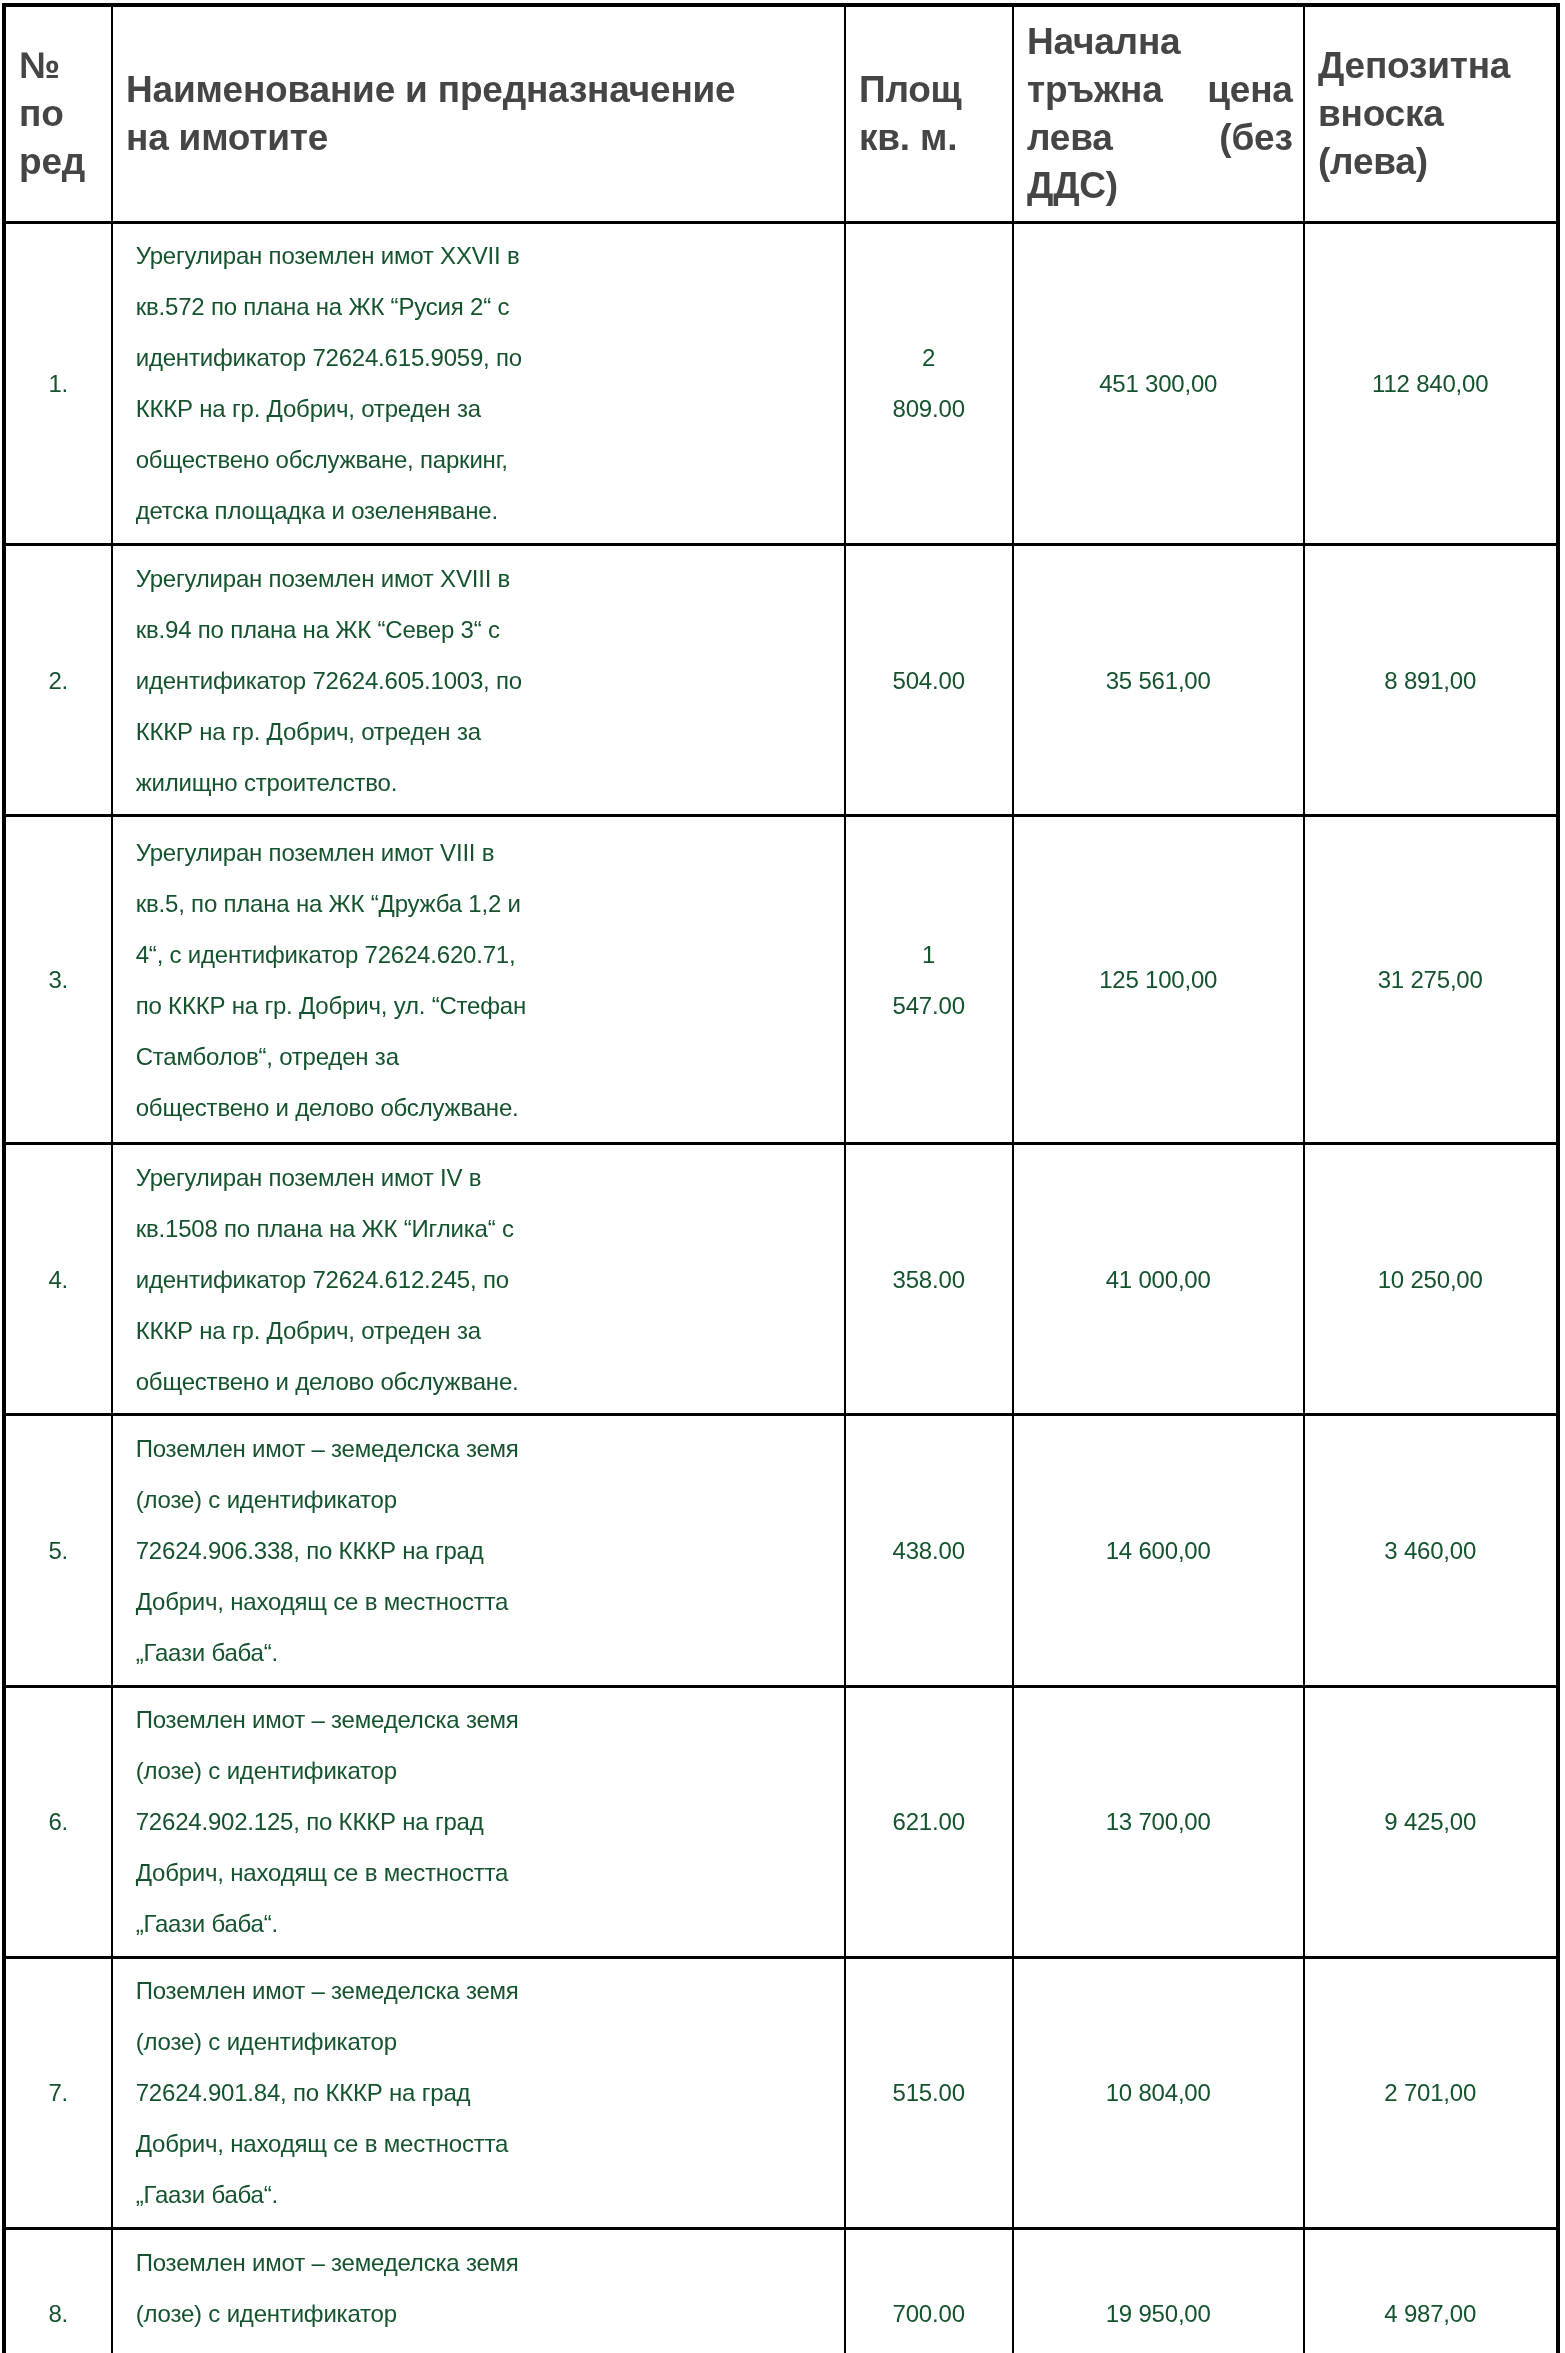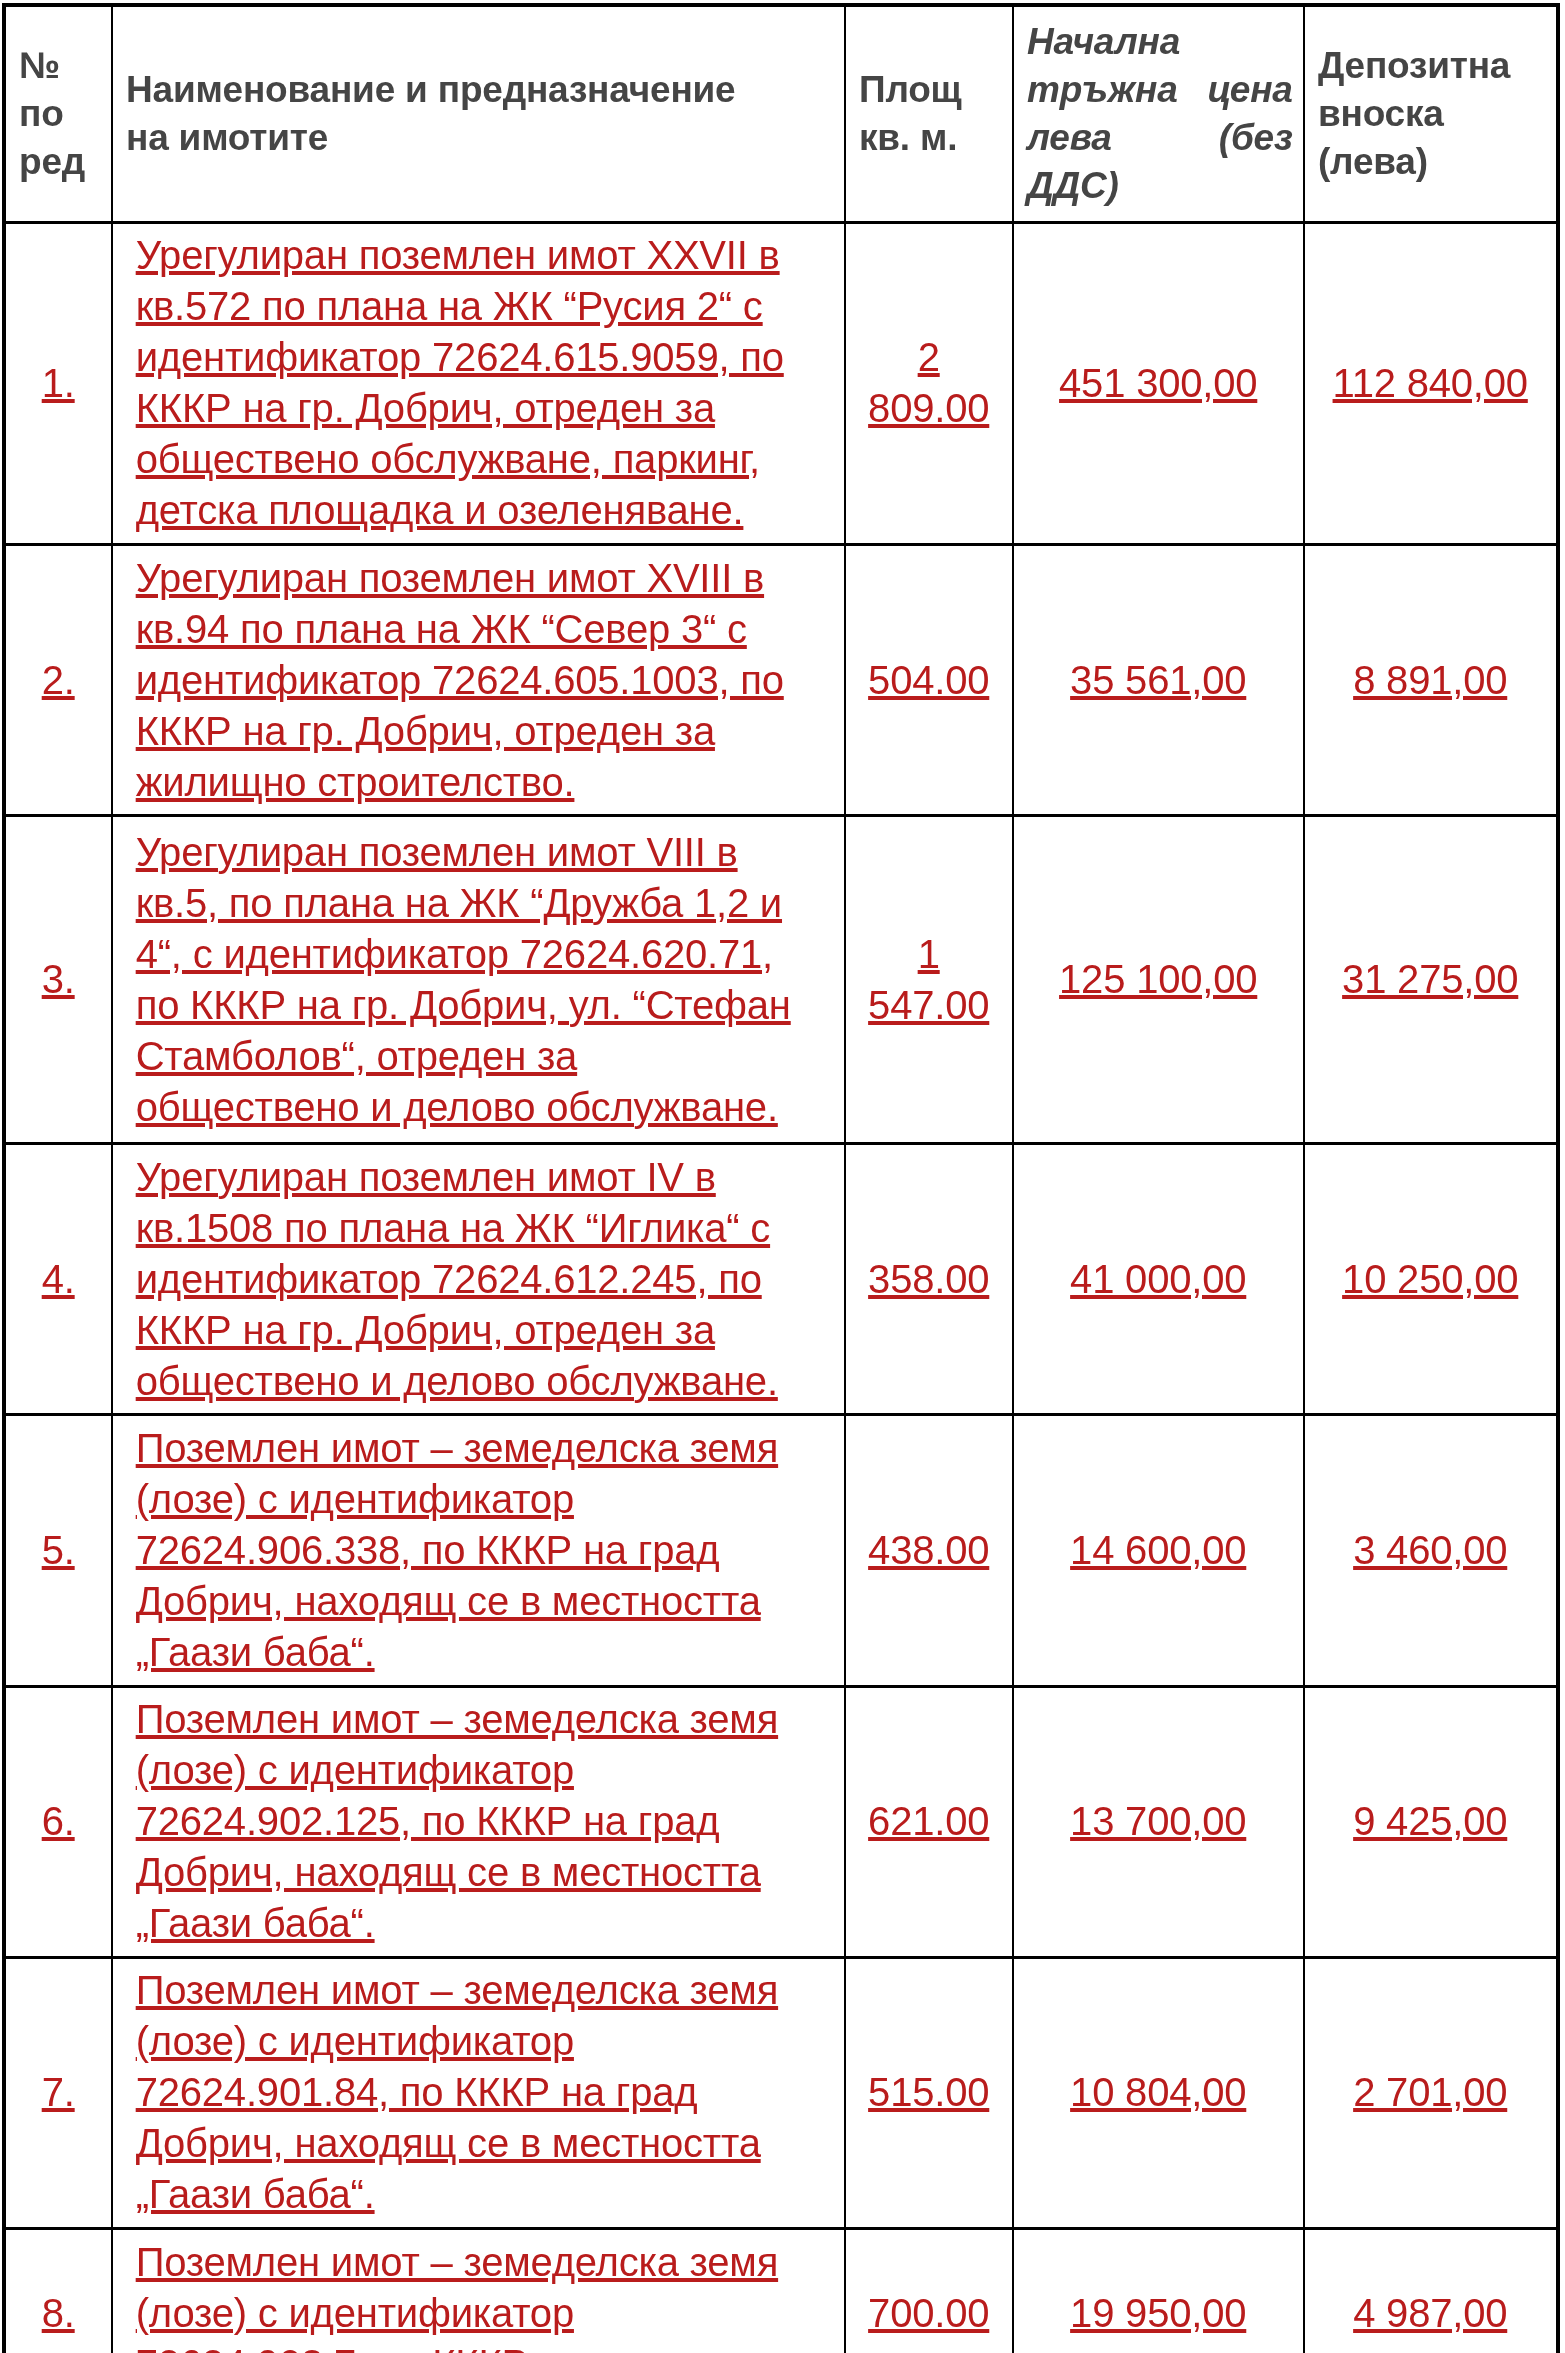--- a/index.html
+++ b/index.html
@@ -44,28 +44,26 @@
     line-height: 48px;
     text-align: left;
     white-space: pre-line;
     padding: 8.3px 10px 8.3px 13.3px;
     letter-spacing: -0.2px;
     color: #454545;
   }
   th.justify {
     white-space: normal;
     text-align: justify;
-    font-style: italic;
   }
   td {
-    font-size: 40px;
+    font-size: 24px;
     line-height: 51px;
     letter-spacing: -0.2px;
-    color: #b91c1c;
-    text-decoration: underline;
+    color: #14532d;
   }
   td.num {
     text-align: center;
   }
   td.desc {
     text-align: left;
     white-space: pre-line;
     padding: 6.6px 10px 6.6px 23px;
   }
   td.val {

